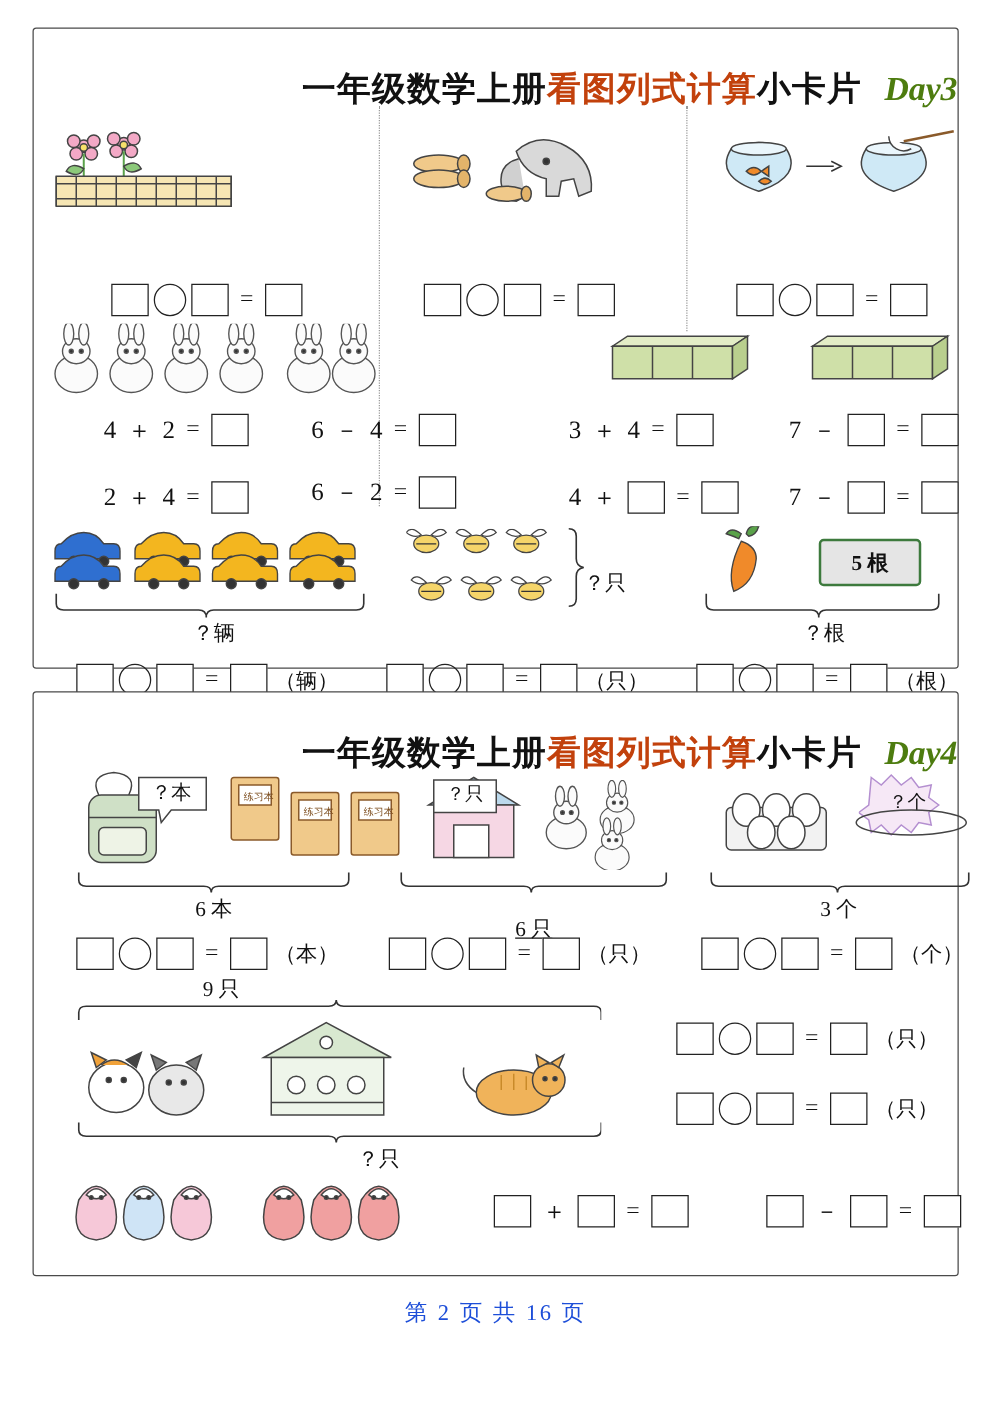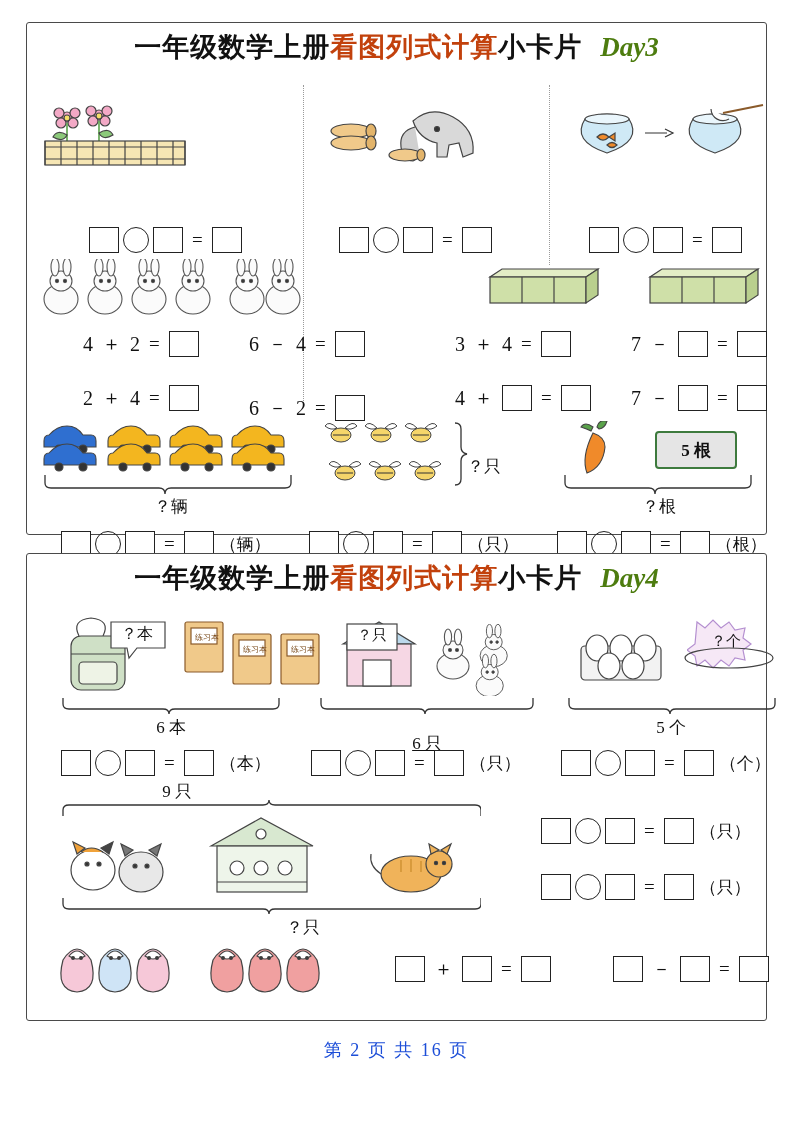--- a/index.html
+++ b/index.html
@@ -24,22 +24,22 @@
     position:relative;
     background:#fff;
   }
   .card1{height:513px;margin-bottom:18px;}
   .card2{height:468px;}
 
   
   .title{
     display:flex;
     align-items:center;
-    justify-content:center;
-    margin-top:6px;
+    justify-content:flex-end;
+    margin-top:30px;
     margin-bottom:4px;
     white-space:nowrap;
   }
   .title .t-black{
     font-family:"Liberation Serif", serif;
     font-weight:bold;
     font-size:27px;
     letter-spacing:1px;
     color:#111;
   }
@@ -311,21 +311,21 @@
       <span class="bx"></span>
     </div>
 
     <div class="abs eqline" style="left:56px;top:362px;">
       <span class="num">2</span>
       <span class="op">＋</span>
       <span class="num">4</span>
       <span class="op">=</span>
       <span class="bx"></span>
     </div>
-    <div class="abs eqline" style="left:222px;top:372px;">
+    <div class="abs eqline" style="left:222px;top:358px;">
       <span class="num">6</span>
       <span class="op">－</span>
       <span class="num">2</span>
       <span class="op">=</span>
       <span class="bx"></span>
     </div>
     <div class="abs eqline" style="left:428px;top:362px;">
       <span class="num">4</span>
       <span class="op">＋</span>
       <span class="bx"></span>
@@ -583,21 +583,21 @@
     <div class="abs bracelab" style="left:104px;top:162px;width:80px;">6 本</div>
 
     <svg class="art" style="left:292px;top:142px;" width="216" height="20" viewBox="0 0 216 20">
       <path d="M2 2 v6 q0 5 6 5 h92 q6 0 6 5 q0 -5 6 -5 h96 q6 0 6 -5 v-6" fill="none" stroke="#333" stroke-width="1.3"></path>
     </svg>
     <div class="abs bracelab" style="left:360px;top:178px;width:80px;text-decoration:underline;">6 只</div>
 
     <svg class="art" style="left:540px;top:142px;" width="210" height="20" viewBox="0 0 210 20">
       <path d="M2 2 v6 q0 5 6 5 h89 q6 0 6 5 q0 -5 6 -5 h93 q6 0 6 -5 v-6" fill="none" stroke="#333" stroke-width="1.3"></path>
     </svg>
-    <div class="abs bracelab" style="left:604px;top:162px;width:80px;">5 个</div>
+    <div class="abs bracelab" style="left:604px;top:162px;width:80px;">3 个</div>
 
     <div class="abs eqline" style="left:34px;top:196px;">
       <span class="bx"></span>
       <span class="circ"></span>
       <span class="bx"></span>
       <span class="op">=</span>
       <span class="bx"></span>
       <span class="paren">（本）</span>
     </div>
     <div class="abs eqline" style="left:284px;top:196px;">

